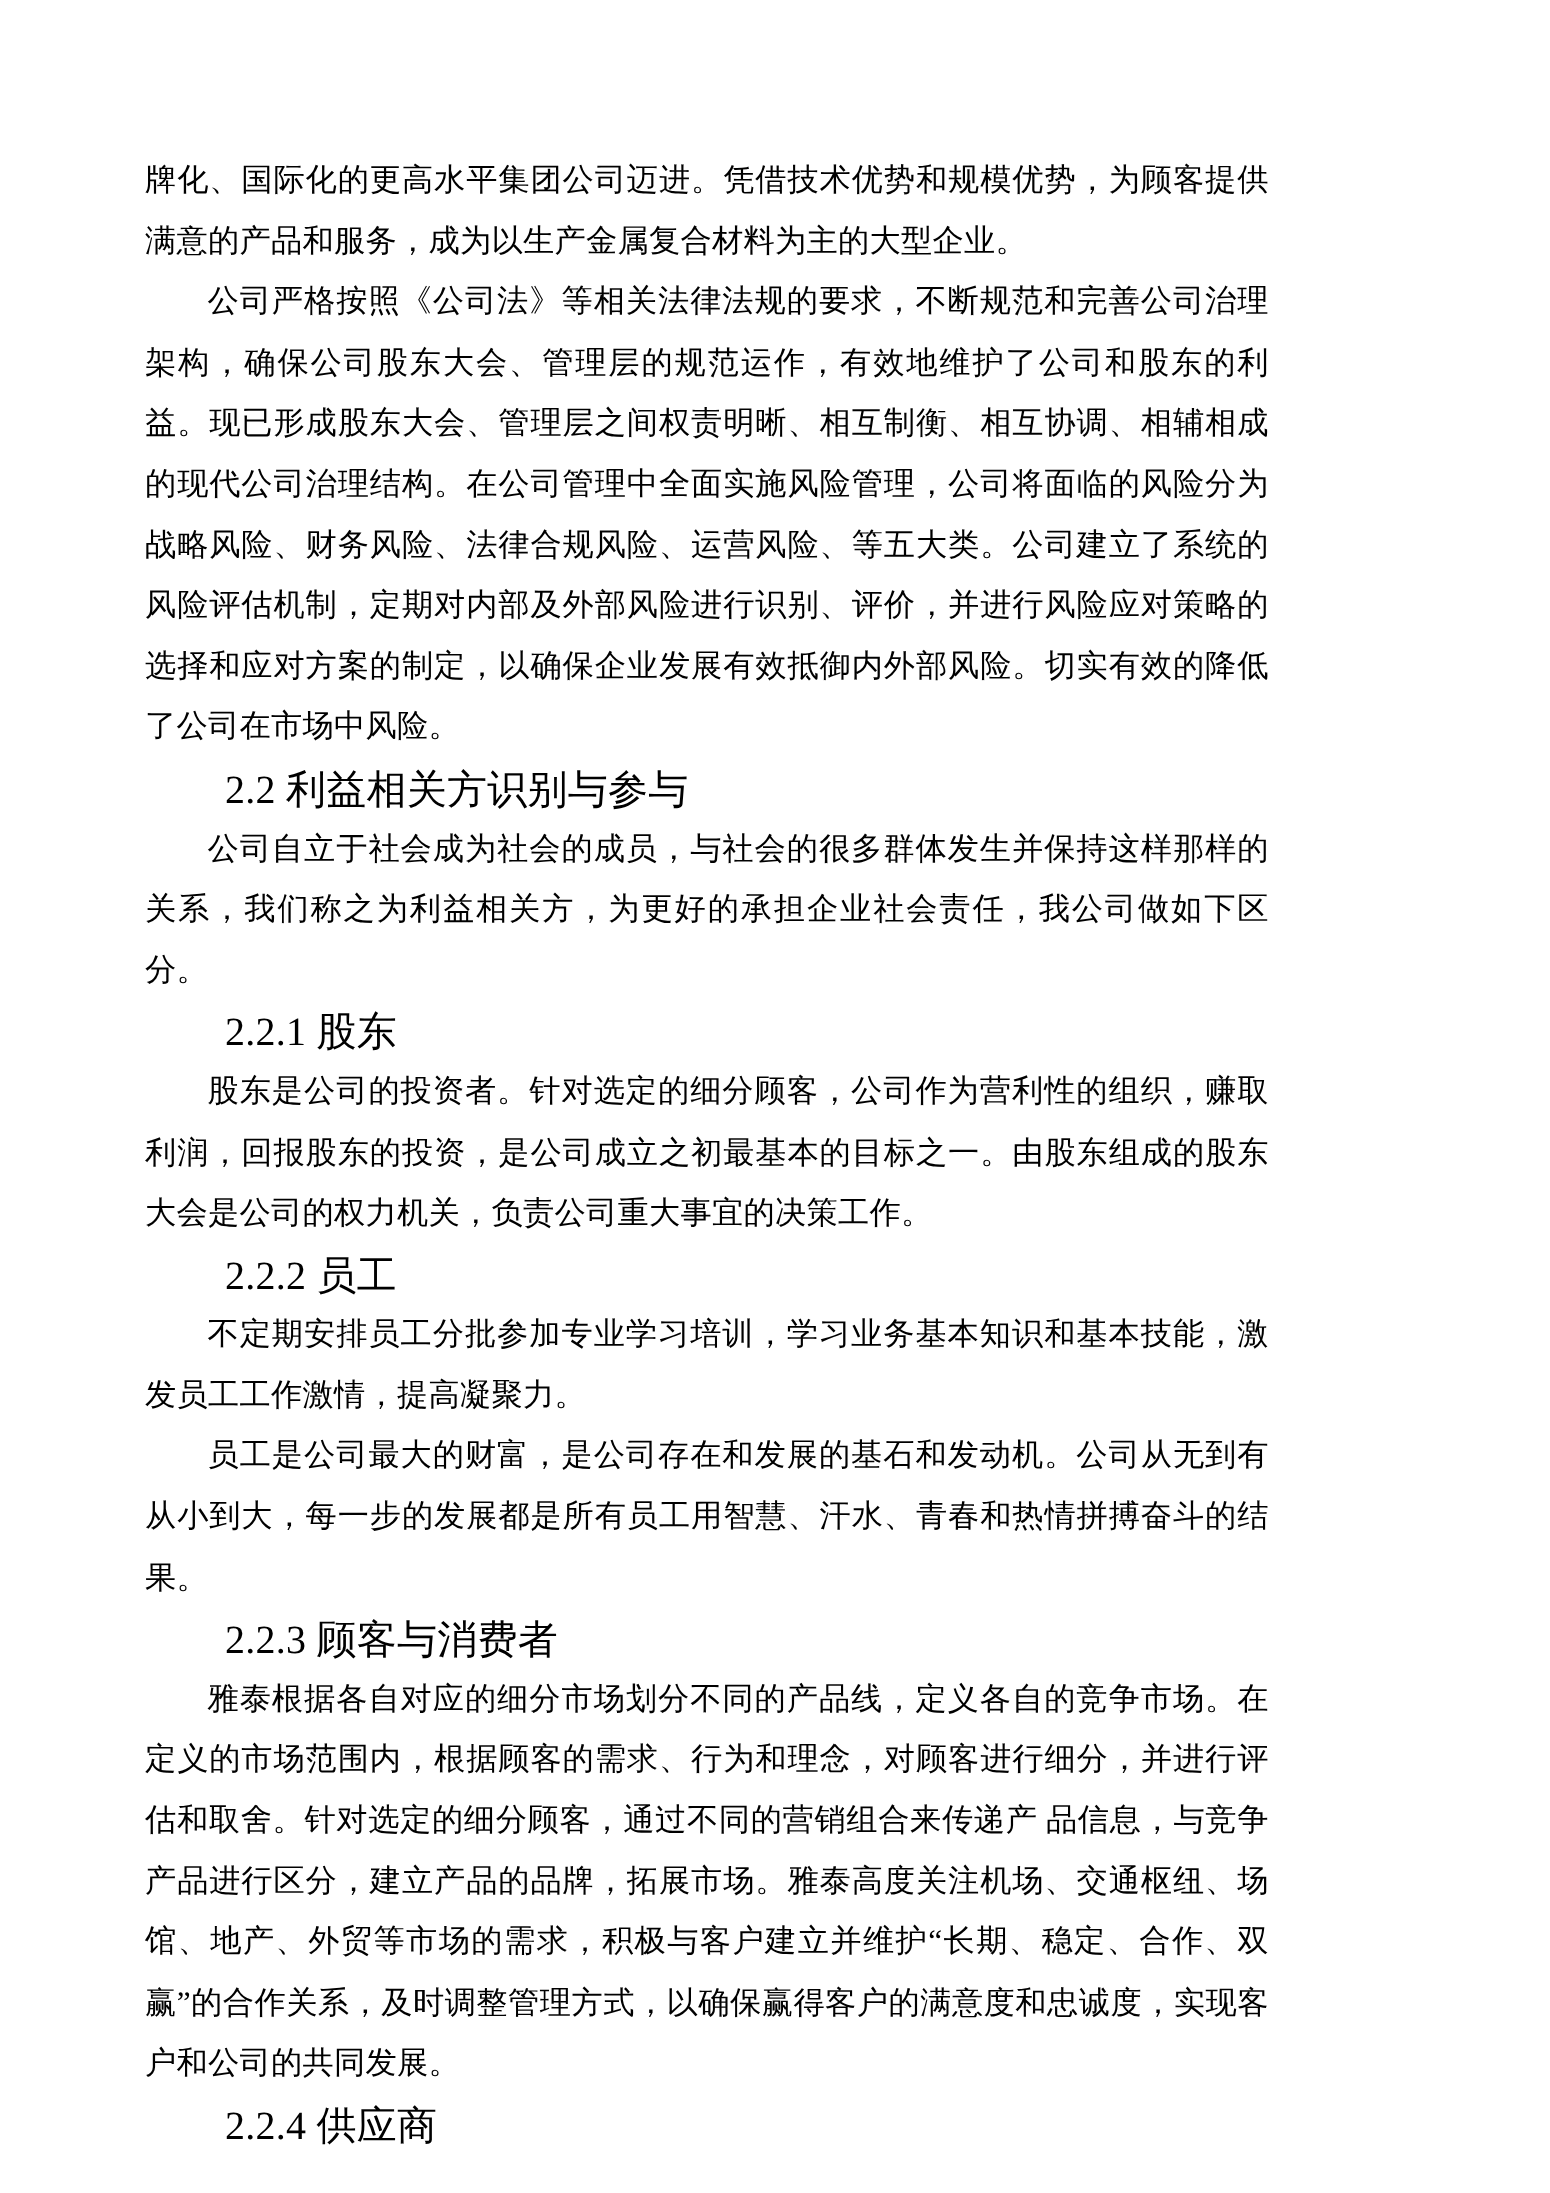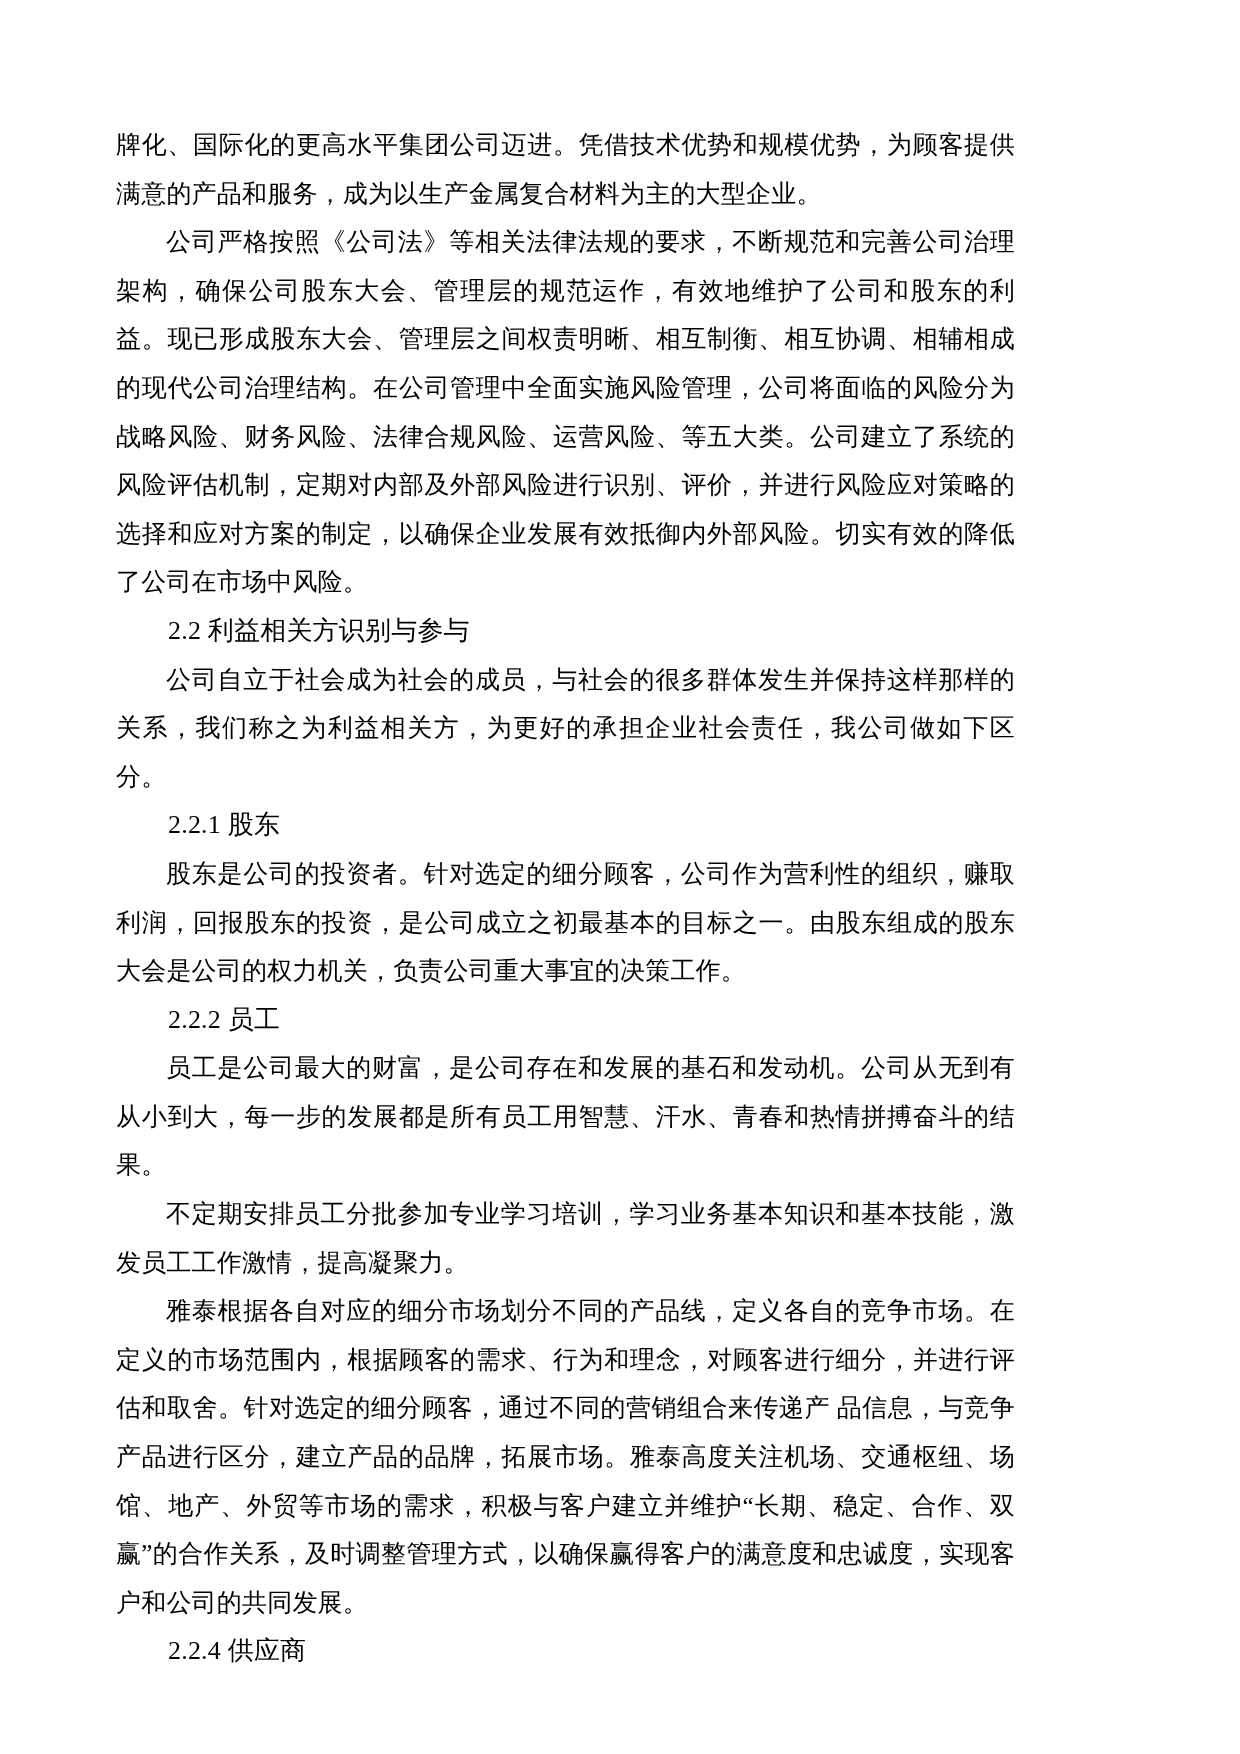--- a/index.html
+++ b/index.html
@@ -30,35 +30,36 @@
     letter-spacing: 0.2px;
     word-break: break-all;
   }
   .para.no-indent {
     text-indent: 0;
   }
   .heading {
     margin: 0;
     padding: 0;
     line-height: 48.6px;
-    font-size: 26px;
+    font-size: 32px;
     font-weight: normal;
     text-align: left;
     text-indent: 2em;
     letter-spacing: 0.2px;
   }
 </style>
 </head>
 <body>
 
 <div class="page">
   <p class="para no-indent">牌化、国际化的更高水平集团公司迈进。凭借技术优势和规模优势，为顾客提供满意的产品和服务，成为以生产金属复合材料为主的大型企业。</p>
   <p class="para">公司严格按照《公司法》等相关法律法规的要求，不断规范和完善公司治理架构，确保公司股东大会、管理层的规范运作，有效地维护了公司和股东的利益。现已形成股东大会、管理层之间权责明晰、相互制衡、相互协调、相辅相成的现代公司治理结构。在公司管理中全面实施风险管理，公司将面临的风险分为战略风险、财务风险、法律合规风险、运营风险、等五大类。公司建立了系统的风险评估机制，定期对内部及外部风险进行识别、评价，并进行风险应对策略的选择和应对方案的制定，以确保企业发展有效抵御内外部风险。切实有效的降低了公司在市场中风险。</p>
   <h2 class="heading">2.2 利益相关方识别与参与</h2>
   <p class="para">公司自立于社会成为社会的成员，与社会的很多群体发生并保持这样那样的关系，我们称之为利益相关方，为更好的承担企业社会责任，我公司做如下区分。</p>
   <h3 class="heading">2.2.1 股东</h3>
   <p class="para">股东是公司的投资者。针对选定的细分顾客，公司作为营利性的组织，赚取利润，回报股东的投资，是公司成立之初最基本的目标之一。由股东组成的股东大会是公司的权力机关，负责公司重大事宜的决策工作。</p>
   <h3 class="heading">2.2.2 员工</h3>
+  <p class="para">不定期安排员工分批参加专业学习培训，学习业务基本知识和基本技能，激发员工工作激情，提高凝聚力。</p>
   <p class="para">员工是公司最大的财富，是公司存在和发展的基石和发动机。公司从无到有从小到大，每一步的发展都是所有员工用智慧、汗水、青春和热情拼搏奋斗的结果。</p>
-  <p class="para">不定期安排员工分批参加专业学习培训，学习业务基本知识和基本技能，激发员工工作激情，提高凝聚力。</p>
+  <h3 class="heading">2.2.3 顾客与消费者</h3>
   <p class="para">雅泰根据各自对应的细分市场划分不同的产品线，定义各自的竞争市场。在定义的市场范围内，根据顾客的需求、行为和理念，对顾客进行细分，并进行评估和取舍。针对选定的细分顾客，通过不同的营销组合来传递产 品信息，与竞争产品进行区分，建立产品的品牌，拓展市场。雅泰高度关注机场、交通枢纽、场馆、地产、外贸等市场的需求，积极与客户建立并维护“长期、稳定、合作、双赢”的合作关系，及时调整管理方式，以确保赢得客户的满意度和忠诚度，实现客户和公司的共同发展。</p>
   <h3 class="heading">2.2.4 供应商</h3>
 </div>
 
 </body></html>

